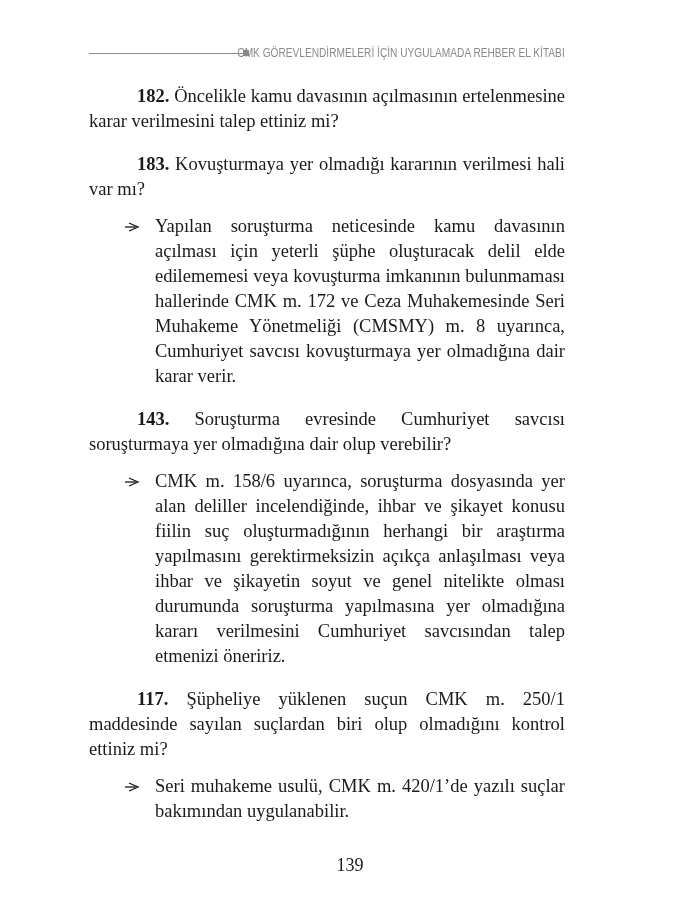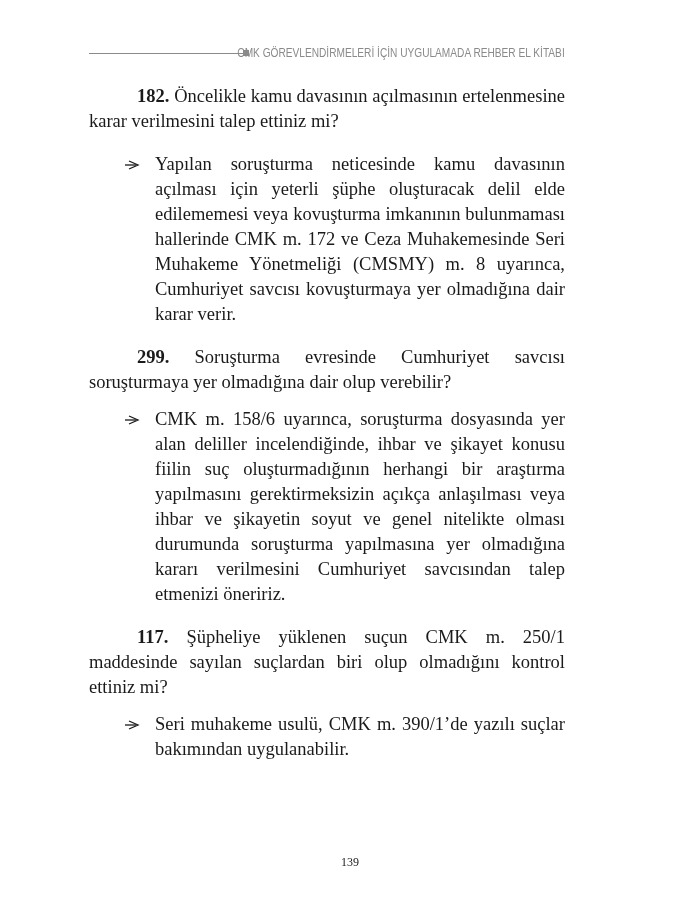--- a/index.html
+++ b/index.html
@@ -21,74 +21,75 @@
     .question { text-align: justify; text-indent: 35px; margin: 0 0 12px 0; }
     .q-num { font-weight: bold; margin-left: 13px; }
     .answer { position: relative; padding-left: 66px; text-align: justify; }
     .arrow {
       position: absolute; left: 33px; top: 0; width: 20px; height: 25px;
       display: flex; align-items: center; justify-content: center;
     }
     .arrow svg { width: 16px; height: 10px; }
     .page-number {
       position: absolute; left: 0; width: 700px; top: 855px; text-align: center;
-      font-family: "Liberation Serif", serif; font-size: 12px; color: #1a1a1a;
+      font-family: "Liberation Serif", serif; font-size: 18px; color: #1a1a1a;
     }
   </style>
 </head>
 <body>
 
 <div class="page">
 
   <div class="running-header">
     <div class="rh-line"></div>
     <div class="rh-marker"></div>
     <div class="rh-title">CMK GÖREVLENDİRMELERİ İÇİN UYGULAMADA REHBER EL KİTABI</div>
   </div>
 
   <div class="content">
 
     <div class="qa">
       <p class="question"><span class="q-num">182.</span> <span>Öncelikle kamu davasının açılmasının ertelenmesine karar verilmesini talep ettiniz mi?</span></p>
     </div>
 
     <div class="qa">
+      <p class="question"><span class="q-num">183.</span> <span>Kovuşturmaya yer olmadığı kararının verilmesi hali var mı?</span></p>
       <div class="answer">
         <span class="arrow">
             <svg viewBox="0 0 16 10">
               <path d="M1 5 H12" stroke="#1a1a1a" stroke-width="1.3" fill="none"></path>
               <path d="M5 1 L14 5 L5 9" stroke="#1a1a1a" stroke-width="1.3" fill="none"></path>
             </svg>
           </span>
         <span>Yapılan soruşturma neticesinde kamu davasının açılması için yeterli şüphe oluşturacak delil elde edilememesi veya kovuşturma imkanının bulunmaması hallerinde CMK m. 172 ve Ceza Muhakemesinde Seri Muhakeme Yönetmeliği (CMSMY) m. 8 uyarınca, Cumhuriyet savcısı kovuşturmaya yer olmadığına dair karar verir.</span>
       </div>
     </div>
 
     <div class="qa">
-      <p class="question"><span class="q-num">299.</span> <span>Soruşturma evresinde Cumhuriyet savcısı soruşturmaya yer olmadığına dair olup verebilir?</span></p>
+      <p class="question"><span class="q-num">143.</span> <span>Soruşturma evresinde Cumhuriyet savcısı soruşturmaya yer olmadığına dair olup verebilir?</span></p>
       <div class="answer">
         <span class="arrow">
             <svg viewBox="0 0 16 10">
               <path d="M1 5 H12" stroke="#1a1a1a" stroke-width="1.3" fill="none"></path>
               <path d="M5 1 L14 5 L5 9" stroke="#1a1a1a" stroke-width="1.3" fill="none"></path>
             </svg>
           </span>
         <span>CMK m. 158/6 uyarınca, soruşturma dosyasında yer alan deliller incelendiğinde, ihbar ve şikayet konusu fiilin suç oluşturmadığının herhangi bir araştırma yapılmasını gerektirmeksizin açıkça anlaşılması veya ihbar ve şikayetin soyut ve genel nitelikte olması durumunda soruşturma yapılmasına yer olmadığına kararı verilmesini Cumhuriyet savcısından talep etmenizi öneririz.</span>
       </div>
     </div>
 
     <div class="qa">
       <p class="question"><span class="q-num">117.</span> <span>Şüpheliye yüklenen suçun CMK m. 250/1 maddesinde sayılan suçlardan biri olup olmadığını kontrol ettiniz mi?</span></p>
       <div class="answer">
         <span class="arrow">
             <svg viewBox="0 0 16 10">
               <path d="M1 5 H12" stroke="#1a1a1a" stroke-width="1.3" fill="none"></path>
               <path d="M5 1 L14 5 L5 9" stroke="#1a1a1a" stroke-width="1.3" fill="none"></path>
             </svg>
           </span>
-        <span>Seri muhakeme usulü, CMK m. 390/1’de yazılı suçlar bakımından uygulanabilir.</span>
+        <span>Seri muhakeme usulü, CMK m. 420/1’de yazılı suçlar bakımından uygulanabilir.</span>
       </div>
     </div>
 
   </div>
 
   <div class="page-number">139</div>
 </div>
 
 </body></html>

